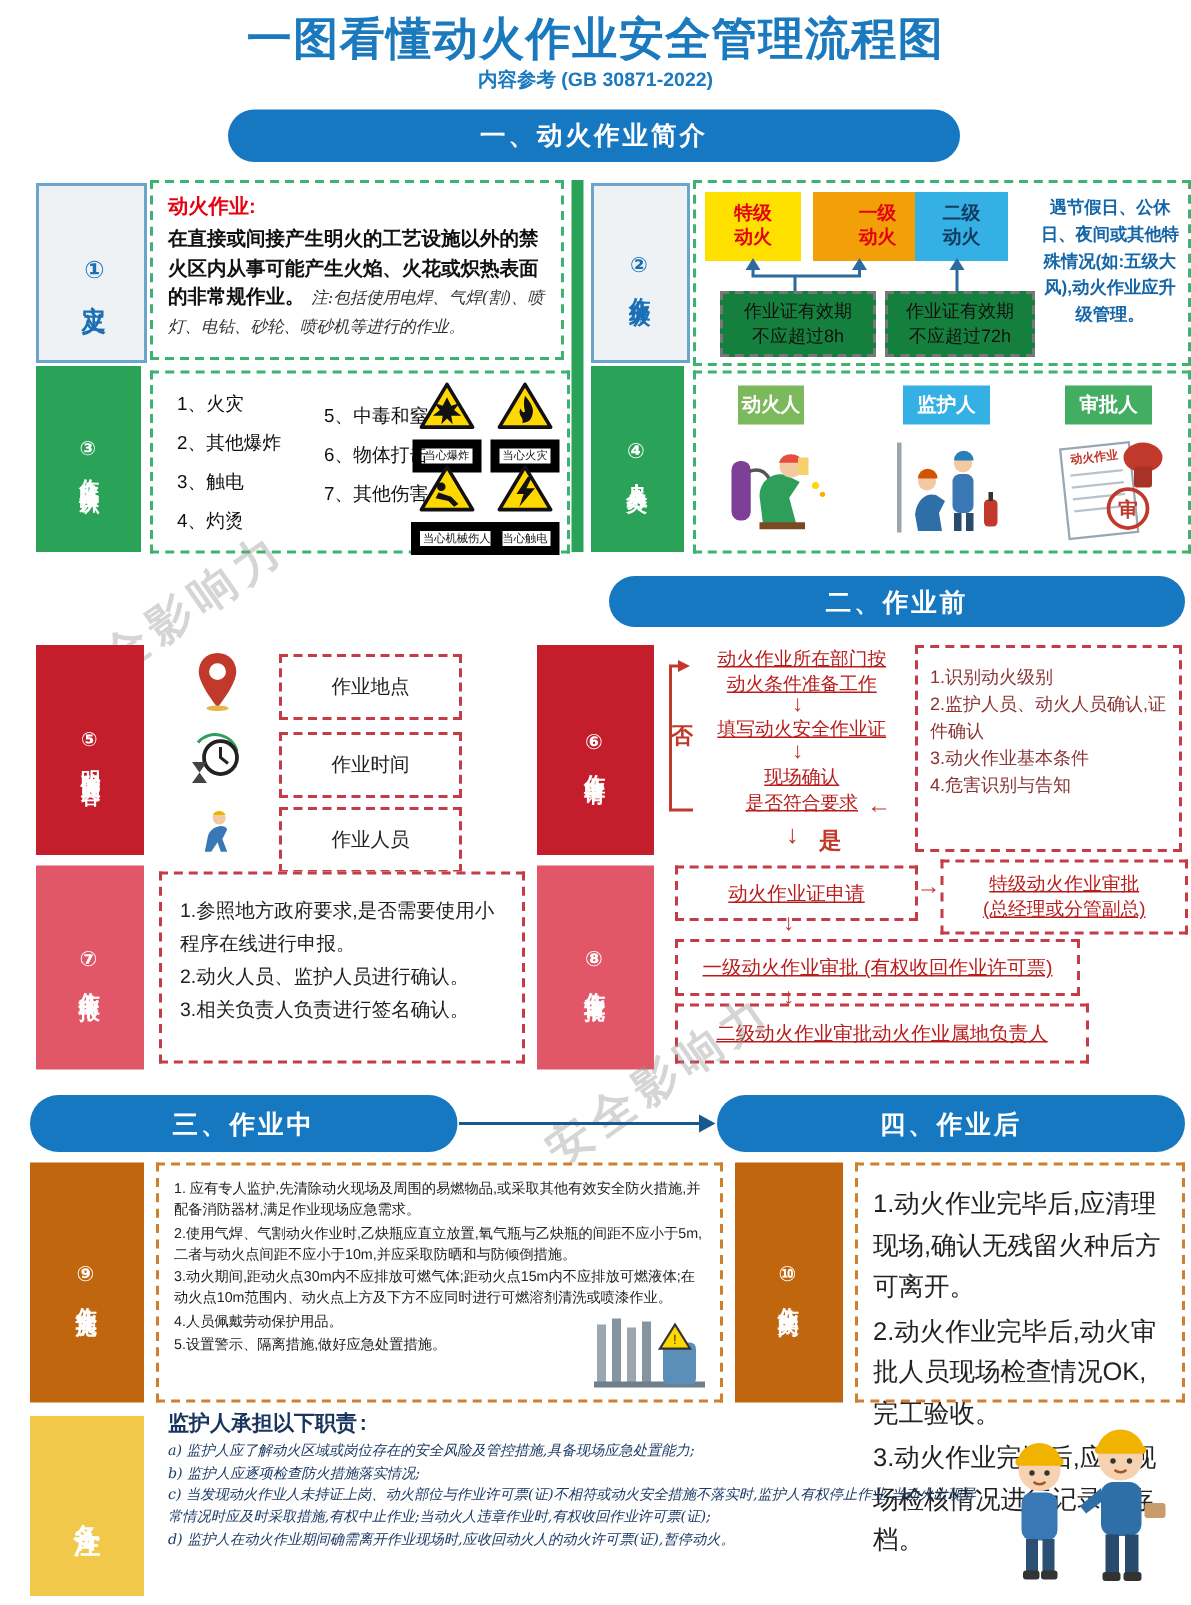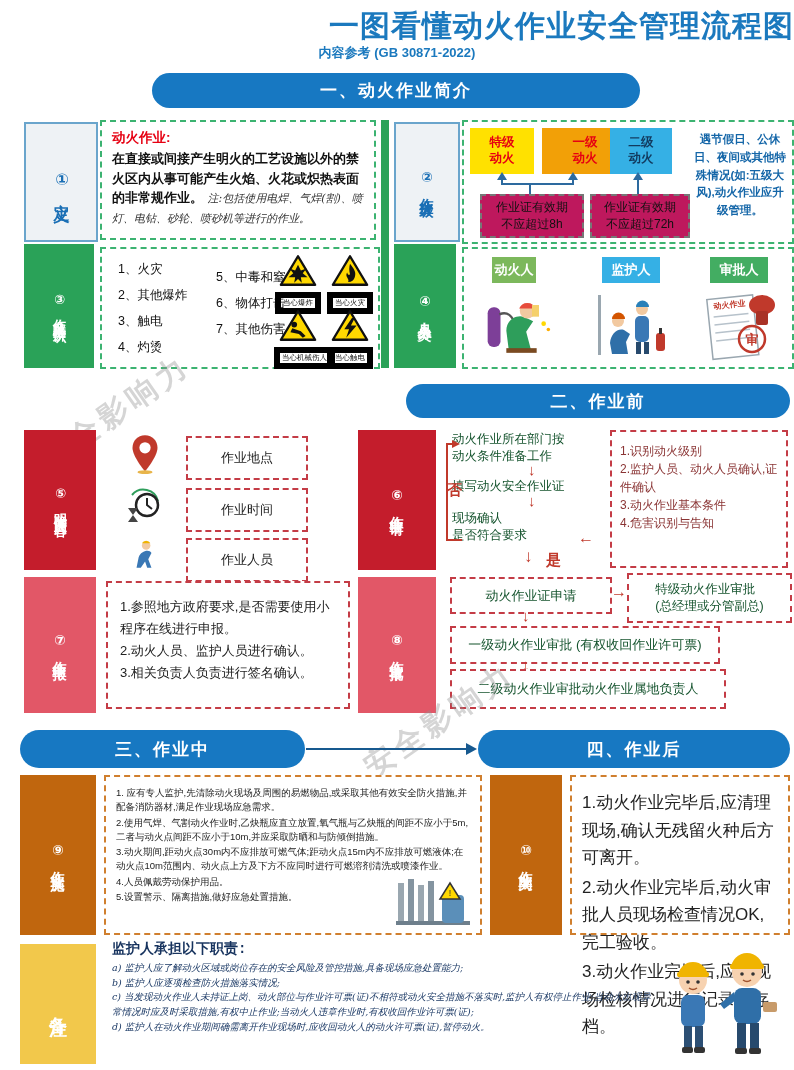--- a/index.html
+++ b/index.html
@@ -1,45 +1,45 @@
 <!DOCTYPE html>
 <html><head>
 <meta charset="utf-8">
 <style>
   html,body{margin:0;padding:0;background:#fff;}
   .page{position:relative;width:794px;height:1070px;margin:0 auto;background:#fff;overflow:hidden;
         font-family:"Liberation Sans","DejaVu Sans",sans-serif;}
   .abs{position:absolute;}
   .pre{white-space:pre-line;}
   
-  .title{left:0;top:6px;width:100%;text-align:right;font-size:30px;font-weight:bold;color:#1b79be;letter-spacing:1px;}
+  .title{left:0;top:6px;width:100%;text-align:center;font-size:30px;font-weight:bold;color:#1b79be;letter-spacing:1px;}
   .subtitle{left:0;top:44px;width:100%;text-align:center;font-size:13px;font-weight:bold;color:#1b79be;}
   
   .pill{background:#1778c2;border-radius:19px;color:#fff;font-size:17px;font-weight:bold;
         display:flex;align-items:center;justify-content:center;letter-spacing:2px;}
   
   .vlab{display:flex;align-items:center;justify-content:center;text-align:center;}
   .vlab > span{writing-mode:vertical-lr;text-orientation:upright;letter-spacing:2px;font-weight:bold;}
   .lab-light{background:#eef2f5;border:2px solid #6aa5cc;color:#1a6fb5;}
   .lab-green{background:#2aa258;color:#fff;}
   .lab-red{background:#c41d2c;color:#fff;}
   .lab-pink{background:#e25767;color:#fff;}
   .lab-orange{background:#c0660e;color:#fff;}
   .lab-yellow{background:#f2c84b;color:#fff;}
   
   .dash-green{border:2px dashed #3cb371;background:#fff;}
   .dash-red{border:2px dashed #c43c46;background:#fff;}
-  .dash-gray{border:2px dashed #777;background:#be185d;}
+  .dash-gray{border:2px dashed #777;background:#15803d;}
   .dash-orange{border:2px dashed #d07f2e;background:#fff;}
   .cbox{display:flex;align-items:center;justify-content:center;text-align:center;}
   
   .chip{display:flex;align-items:center;justify-content:center;text-align:center;font-weight:bold;
         font-size:12.5px;line-height:1.25;}
   
-  .flowtxt{color:#14532d;font-size:12.5px;text-align:left;line-height:1.35;}
+  .flowtxt{color:#b91c1c;font-size:12.5px;text-align:center;line-height:1.35;text-decoration:underline;}
   .arr{color:#c0392b;font-weight:bold;line-height:1;}
   .ynlabel{color:#c0392b;font-weight:bold;font-size:15px;}
   
   .risk-item{font-size:12.5px;color:#111;margin-bottom:9px;}
   .sign{position:absolute;width:48px;text-align:center;}
   .sign-label{display:inline-block;border:6px solid #000000;font-size:7.5px;color:#111;padding:0 2px;line-height:1.3;margin-top:1px;white-space:nowrap;}
   
   .wm{color:rgba(145,145,145,0.38);font-size:30px;font-weight:bold;transform:rotate(-35deg);letter-spacing:5px;white-space:nowrap;}
   
   .notes-title{font-family:Liberation Mono, monospace;font-weight:bold;font-size:14px;color:#17335e;margin-bottom:3px;}

